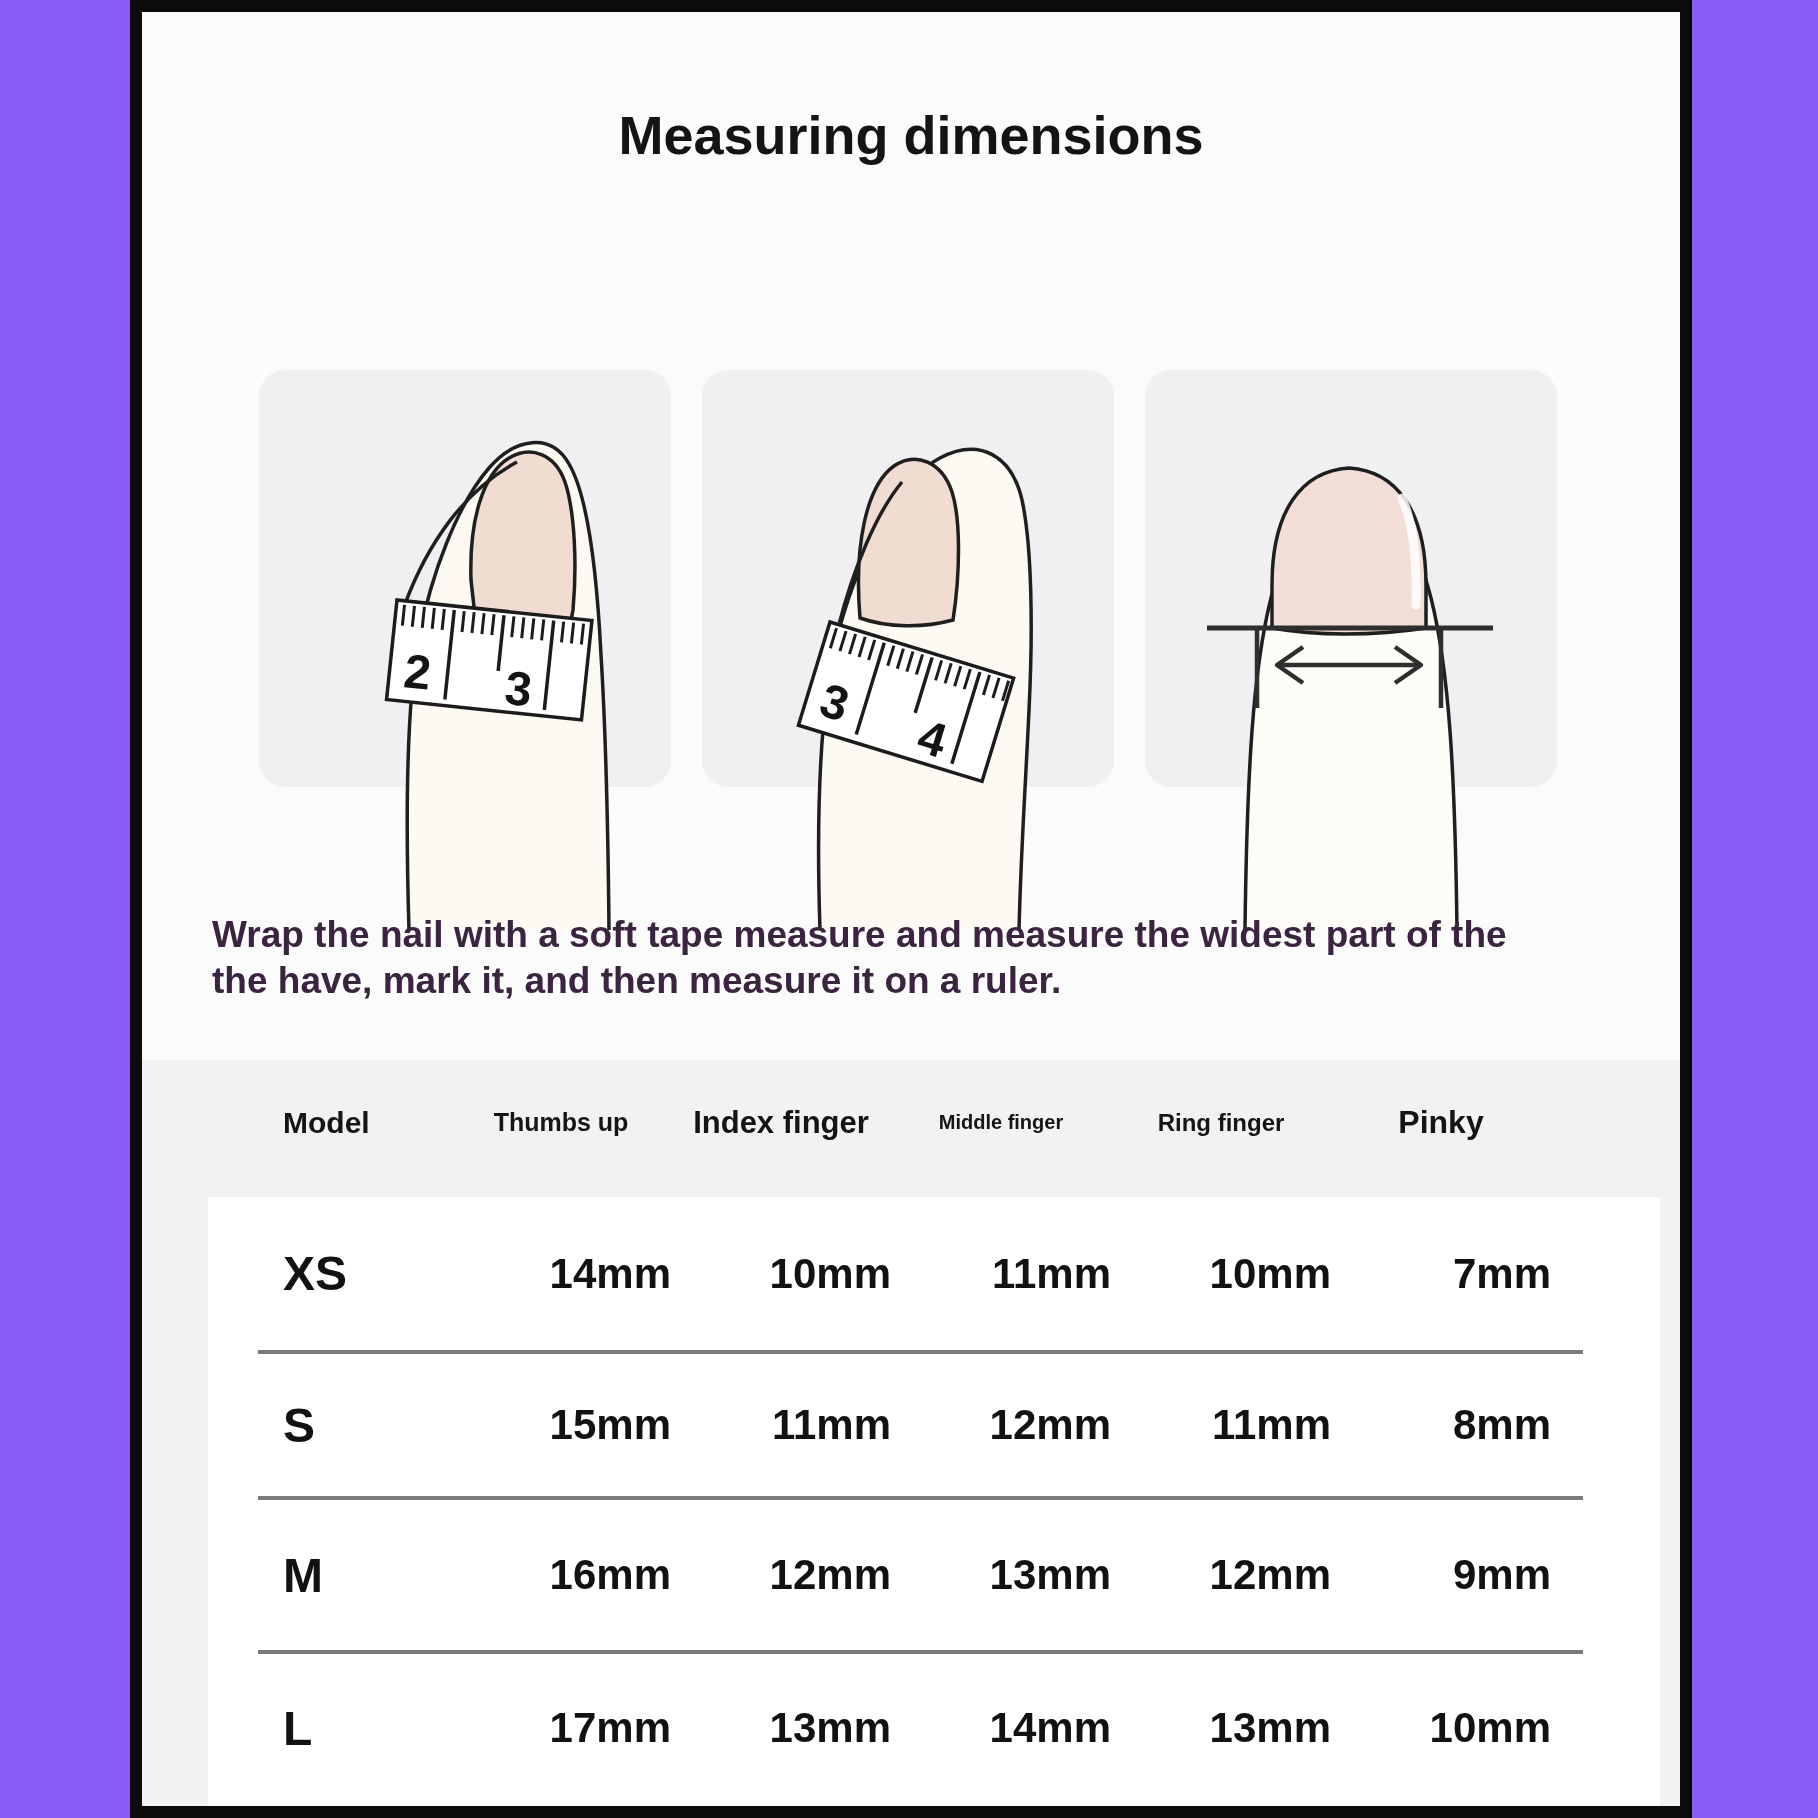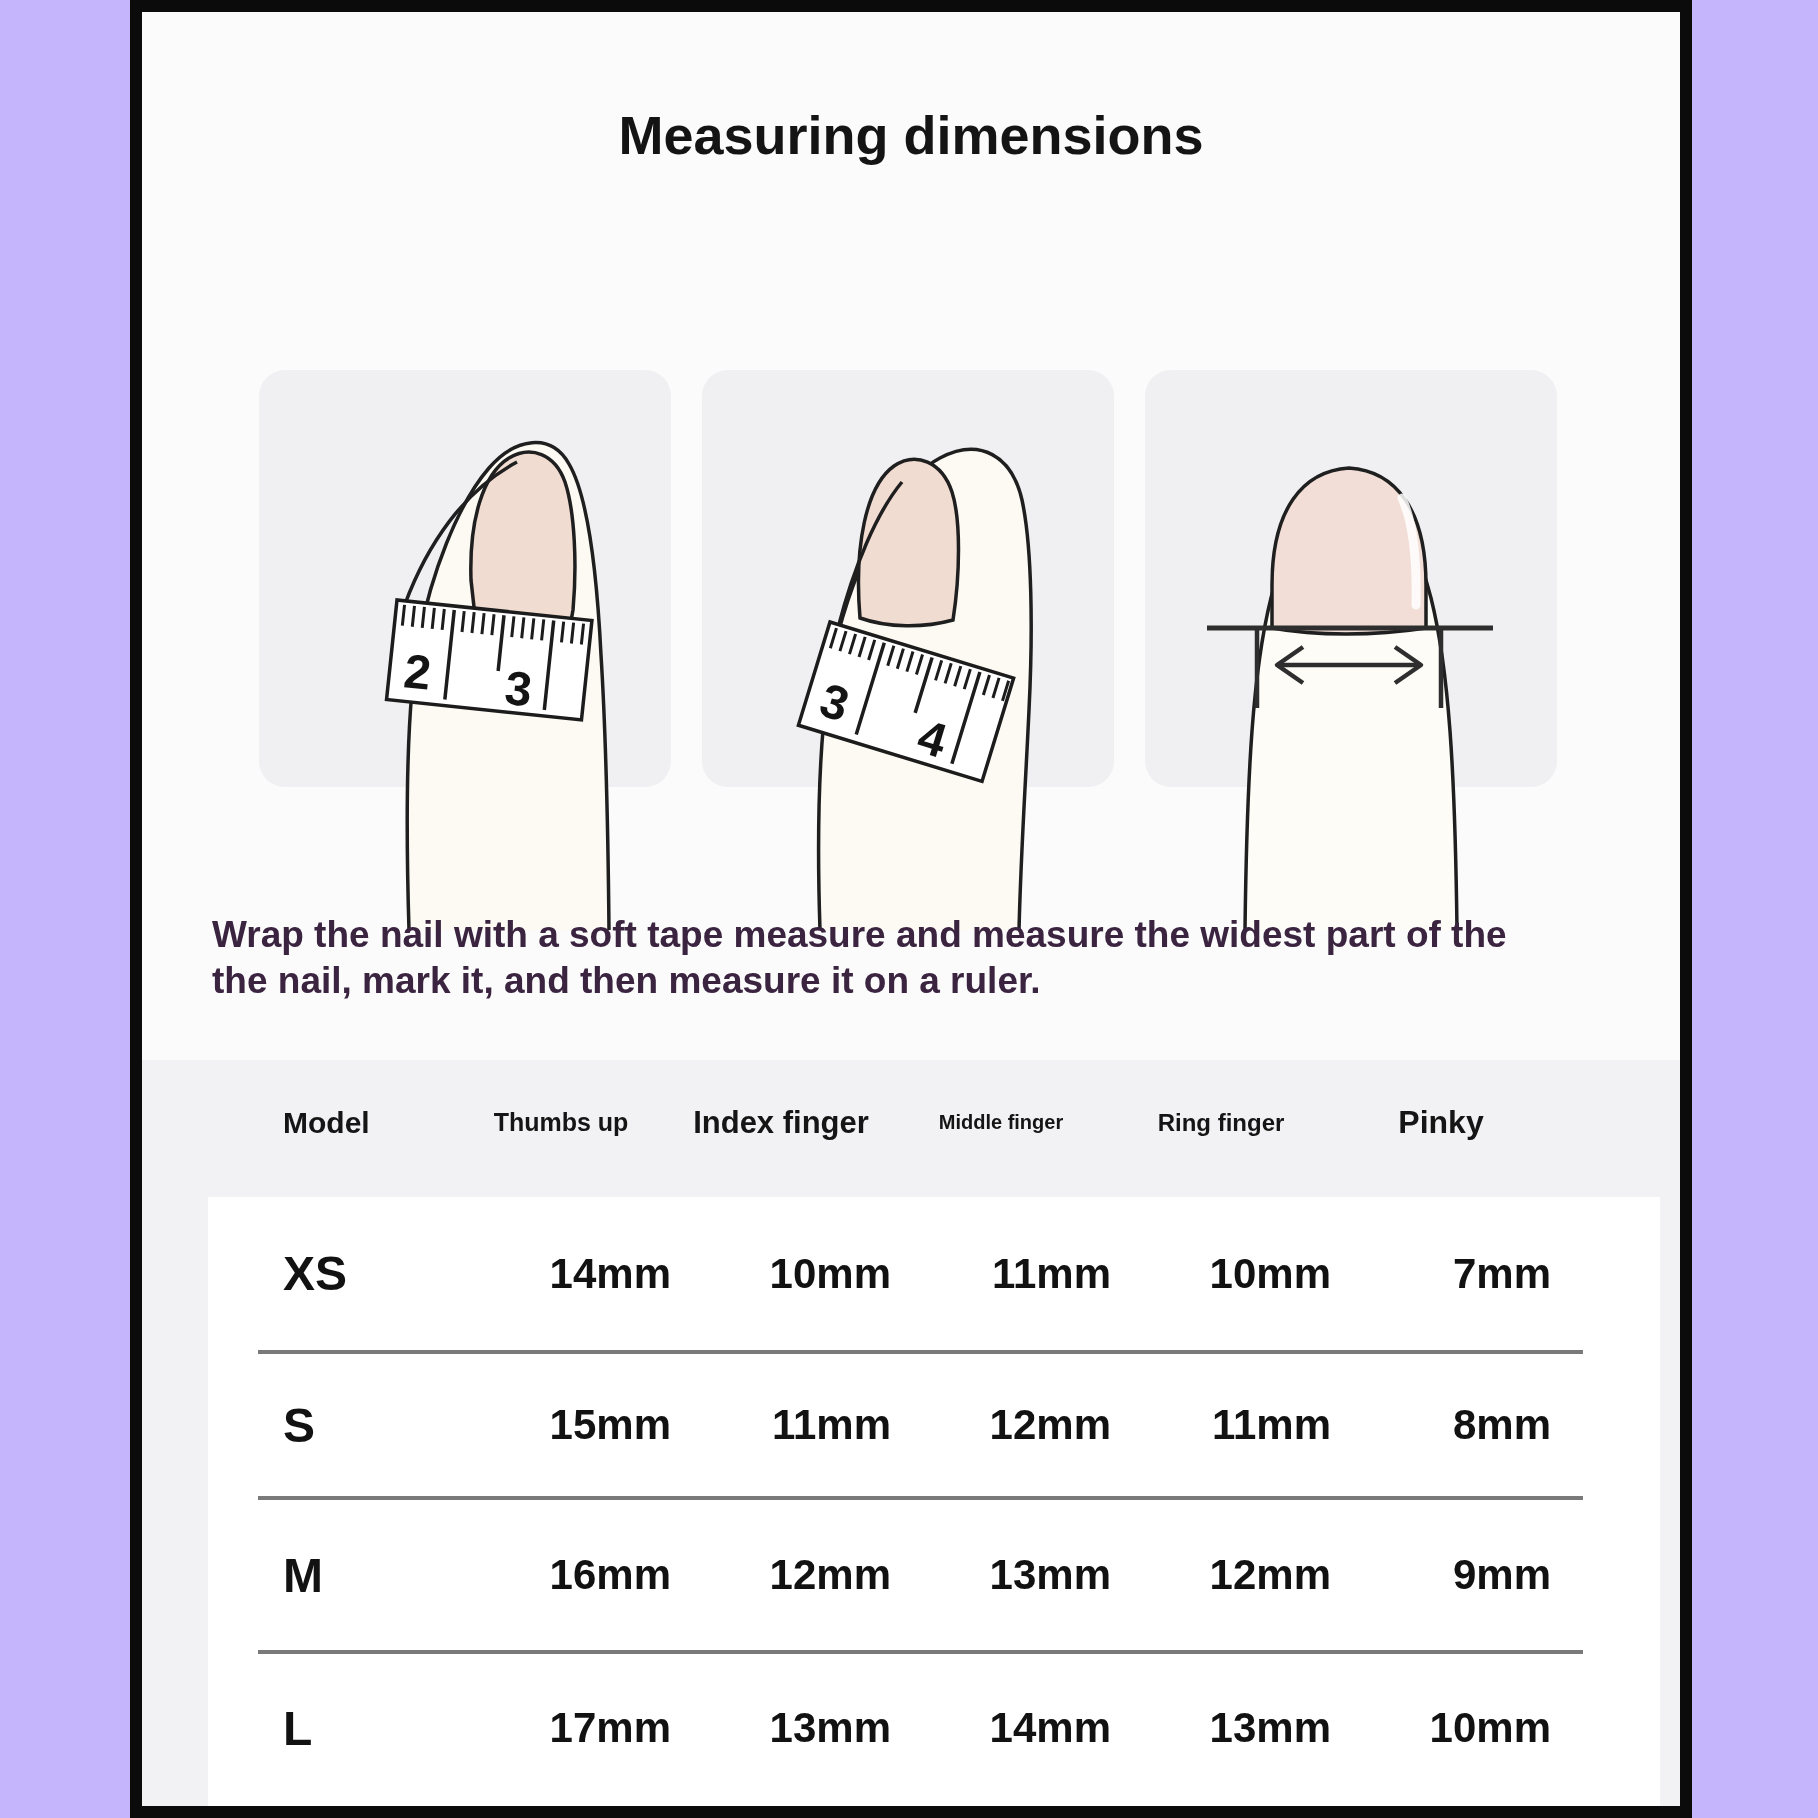--- a/index.html
+++ b/index.html
@@ -1,17 +1,17 @@
 <!DOCTYPE html>
 <html><head>
 <meta charset="utf-8">
 <style>
   * { margin:0; padding:0; box-sizing:border-box; }
   body { background:#ffffff; font-family:"Liberation Sans", sans-serif; }
-  .page { position:relative; width:1818px; height:1818px; background:#c4b5fd; overflow:hidden; }
+  .page { position:relative; width:1818px; height:1818px; background:#8b5cf6; overflow:hidden; }
 
   
   .frame { position:absolute; left:130px; top:0; width:1562px; height:1818px;
            border:12px solid #0b0b0b; background:#fbfbfc; }
 
   
   .zone-top    { position:absolute; left:142px; top:12px;   width:1538px; height:1048px; background:#fbfbfc; }
   .header-band { position:absolute; left:142px; top:1060px; width:1538px; height:137px;  background:#f2f2f4; }
   .zone-bottom { position:absolute; left:142px; top:1197px; width:1538px; height:609px;  background:#f2f2f4; }
   .table-panel { position:absolute; left:208px; top:1197px; width:1452px; height:609px;  background:#ffffff; }
@@ -109,21 +109,21 @@
       <g>
         <path d="M134,295 L274,295" stroke="#2e2e2e" stroke-width="4.5" fill="none"></path>
         <path d="M158,277 L132,295 L158,313" stroke="#2e2e2e" stroke-width="4.5" fill="none" stroke-linejoin="round"></path>
         <path d="M250,277 L276,295 L250,313" stroke="#2e2e2e" stroke-width="4.5" fill="none" stroke-linejoin="round"></path>
       </g>
     </svg>
   </div>
 
   <div class="instructions">
     <div>Wrap the nail with a soft tape measure and measure the widest part of the</div>
-    <div>the nail, mark it, and then measure it on a ruler.</div>
+    <div>the have, mark it, and then measure it on a ruler.</div>
   </div>
 
   <div class="thead tbl-grid">
     <div class="hc first h-30">Model</div>
     <div class="hc h-25">Thumbs up</div>
     <div class="hc h-31">Index finger</div>
     <div class="hc h-28">Middle finger</div>
     <div class="hc h-24">Ring finger</div>
     <div class="hc h-32">Pinky</div>
   </div>

